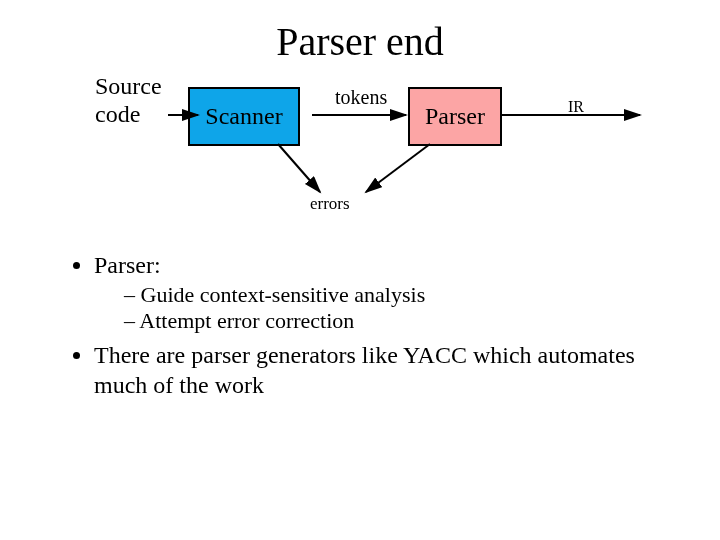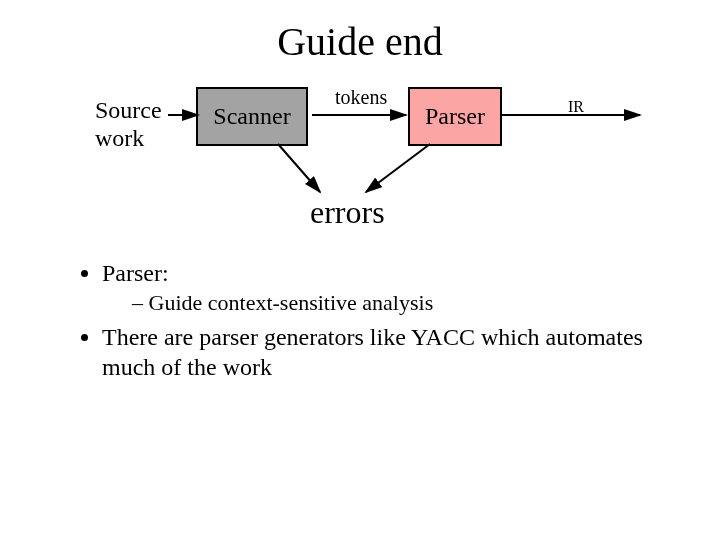--- a/index.html
+++ b/index.html
@@ -1,37 +1,37 @@
 <!DOCTYPE html>
 <html><head>
 <meta charset="utf-8">
 <style>
   body{margin:0;background:#fff;font-family:"Times New Roman",serif;color:#000;width:720px;height:540px;position:relative}
   .title{position:absolute;top:18px;left:0;right:0;text-align:center;font-size:40px}
-  .src{position:absolute;top:96px;left:95px;font-size:24px;line-height:28px}
+  .src{position:absolute;top:72px;left:95px;font-size:24px;line-height:28px}
   .tok{position:absolute;top:86px;left:335px;font-size:20px}
   .ir{position:absolute;top:98px;left:568px;font-size:16px}
   .box{position:absolute;top:87px;height:55px;border:2px solid #000;font-size:24px;display:flex;align-items:center;justify-content:center}
-  .scanner{left:196px;width:108px;background:#a3a3a3}
+  .scanner{left:188px;width:108px;background:#0ea5e9}
   .parser{left:408px;width:90px;background:#fca5a5}
-  .errors{position:absolute;top:194px;left:310px;font-size:32px}
+  .errors{position:absolute;top:194px;left:310px;font-size:17px}
   .content{position:absolute;top:242px;left:58px;right:40px;font-size:24px;line-height:30px}
-  ul.outer{list-style:disc;margin:16px;padding-left:28px}
+  ul.outer{list-style:disc;margin:8px;padding-left:28px}
   ul.inner{list-style:none;margin:2px 0 6px 0;padding-left:30px;font-size:22px;line-height:26px}
   ul.inner li::before{content:"–  "}
   svg{position:absolute;top:0;left:0}
 </style>
 </head>
 <body>
 
-<div class="title">Guide end</div>
+<div class="title">Parser end</div>
 
 <div class="src">
   <span>Source</span><br>
-  <span>work</span>
+  <span>code</span>
 </div>
 
 <div class="box scanner">Scanner</div>
 <div class="tok">tokens</div>
 <div class="box parser">Parser</div>
 <div class="ir">IR</div>
 <div class="errors">errors</div>
 
 <svg width="720" height="540">
   <defs>
@@ -44,16 +44,17 @@
   <line x1="500" y1="115" x2="640" y2="115" stroke="#000" stroke-width="2" marker-end="url(#ah)"></line>
   <line x1="278" y1="144" x2="320" y2="192" stroke="#000" stroke-width="2" marker-end="url(#ah)"></line>
   <line x1="430" y1="144" x2="366" y2="192" stroke="#000" stroke-width="2" marker-end="url(#ah)"></line>
 </svg>
 
 <div class="content">
   <ul class="outer">
     <li>Parser:</li>
     <ul class="inner">
       <li>Guide context-sensitive analysis</li>
+      <li>Attempt error correction</li>
     </ul>
     <li>There are parser generators like YACC which automates much of the work</li>
   </ul>
 </div>
 
 </body></html>

